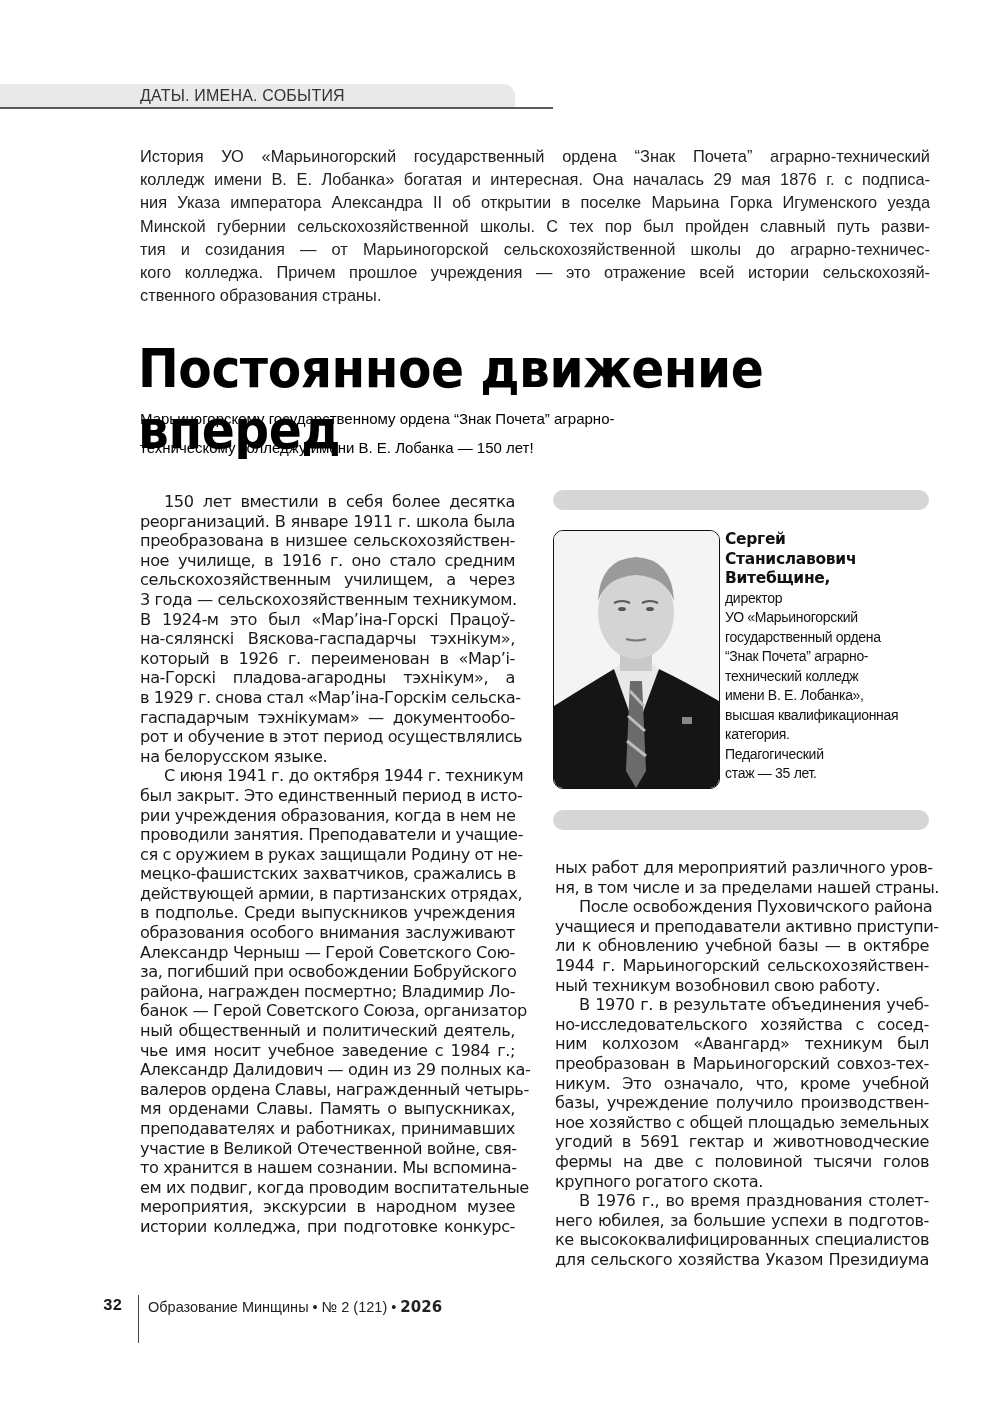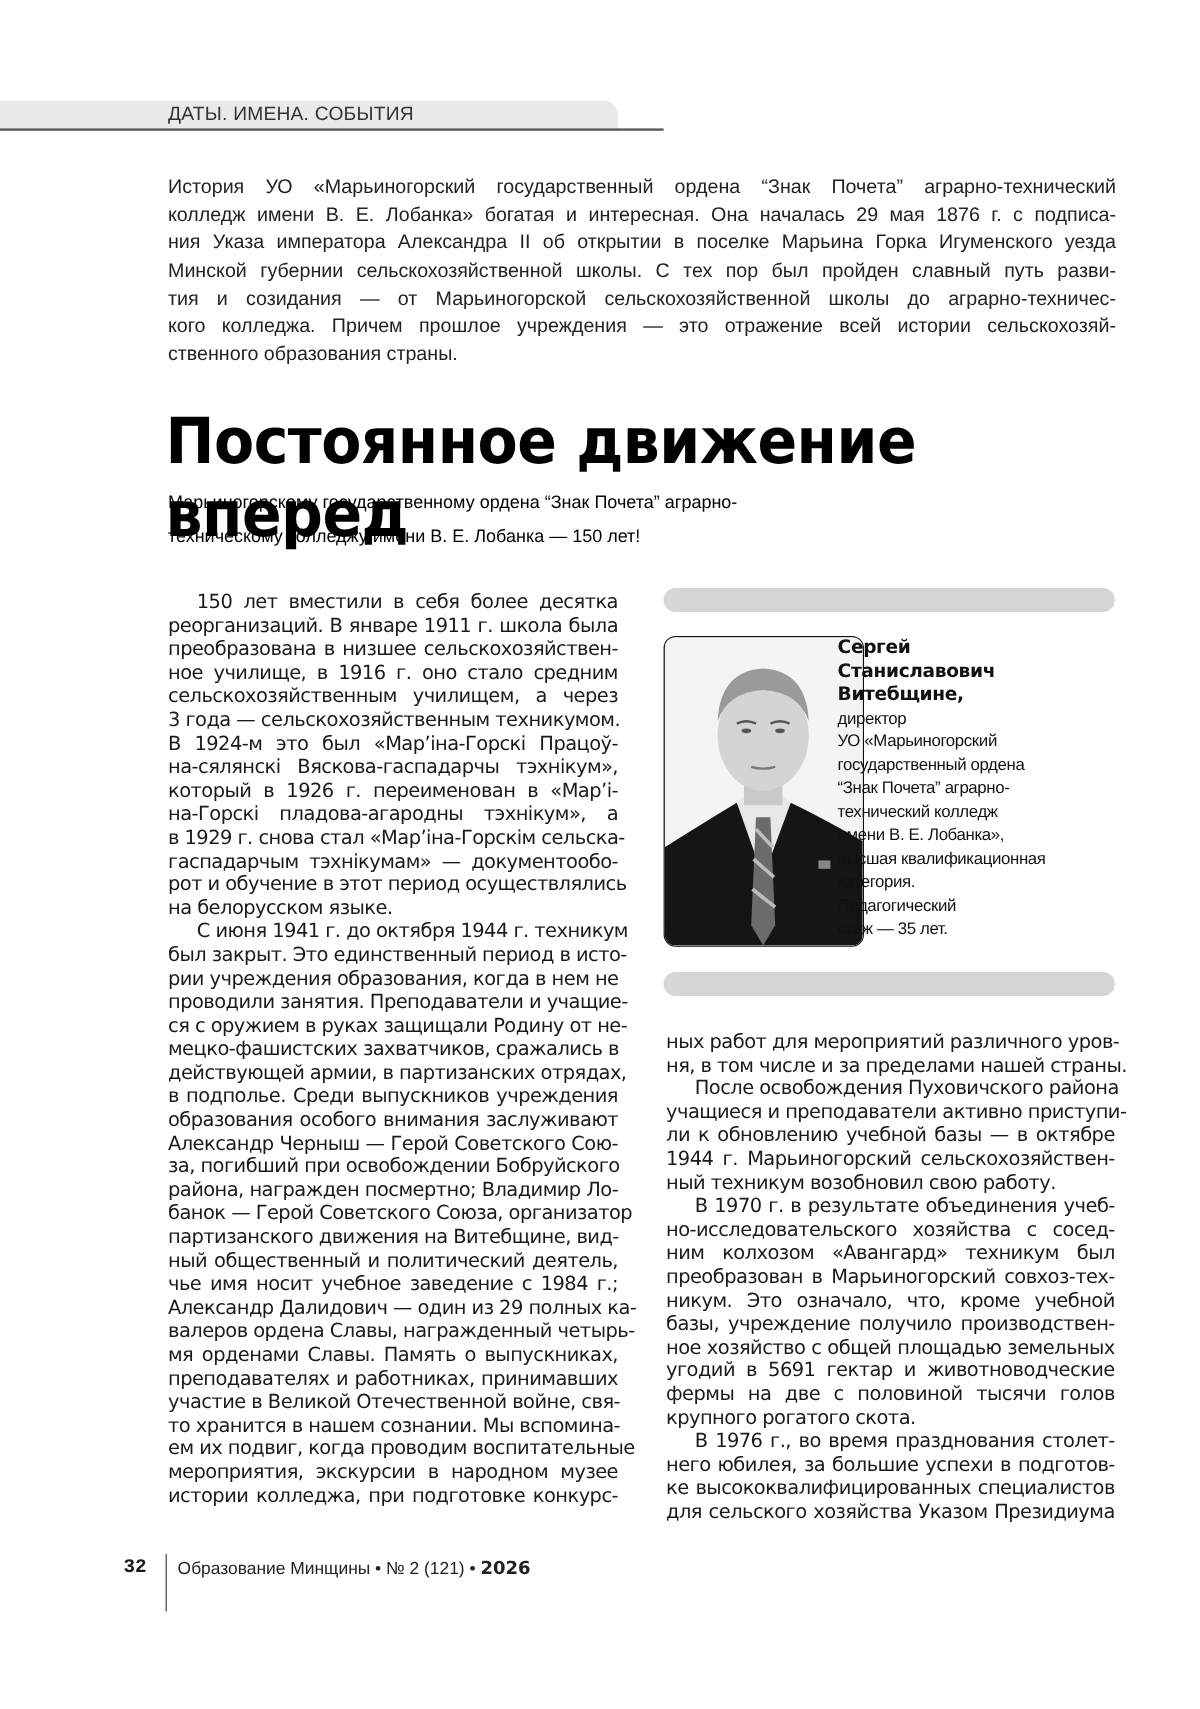--- a/index.html
+++ b/index.html
@@ -16,21 +16,21 @@
   .col { position:absolute; font-size:16.2px; line-height:19.6px; color:#1a1a1a; font-family:"DejaVu Sans", sans-serif; }
   .col .ln { display:block; white-space:nowrap; text-align:justify; text-align-last:justify; letter-spacing:-0.45px; }
   .col .ln.end { text-align-last:left; }
   .col .ln.ind { padding-left:24px; }
   .col-left { left:140px; top:492px; width:375px; }
   .col-right { left:555px; top:858px; width:374px; }
   .pill { position:absolute; left:553px; width:376px; height:20px; background:#d6d6d6; border-radius:10px; }
   .pill.top { top:490px; }
   .pill.bottom { top:810px; }
   .photo { position:absolute; left:553px; top:530px; width:165px; height:257px; border:1.5px solid #111; border-radius:10px; overflow:hidden; background:#f2f2f2; }
-  .bio { position:absolute; left:698px; top:530px; width:200px; font-size:14px; line-height:19.5px; color:#111; font-family:"Liberation Sans", sans-serif; letter-spacing:-0.3px; }
+  .bio { position:absolute; left:725px; top:530px; width:200px; font-size:14px; line-height:19.5px; color:#111; font-family:"Liberation Sans", sans-serif; letter-spacing:-0.3px; }
   .bio .name { font-weight:bold; font-size:15.5px; line-height:19.5px; font-family:"DejaVu Sans", sans-serif; letter-spacing:-0.3px; }
   .bio span { display:block; white-space:nowrap; }
   .footer-num { position:absolute; left:103px; top:1297px; font-weight:bold; font-size:16px; font-family:Liberation Mono, monospace; }
   .footer-rule { position:absolute; left:138px; top:1295px; width:1px; height:48px; background:#444; }
   .footer-text { position:absolute; left:148px; top:1298px; font-size:14.5px; font-family:"Liberation Sans", sans-serif; color:#222; }
   .footer-text b { font-family:"DejaVu Sans", sans-serif; font-size:15px;margin-top:21px; }
 </style>
 </head>
 <body>
 
@@ -75,21 +75,20 @@
   <span class="ln">проводили занятия. Преподаватели и учащие-</span>
   <span class="ln">ся с оружием в руках защищали Родину от не-</span>
   <span class="ln">мецко-фашистских захватчиков, сражались в</span>
   <span class="ln">действующей армии, в партизанских отрядах,</span>
   <span class="ln">в подполье. Среди выпускников учреждения</span>
   <span class="ln">образования особого внимания заслуживают</span>
   <span class="ln">Александр Черныш — Герой Советского Сою-</span>
   <span class="ln">за, погибший при освобождении Бобруйского</span>
   <span class="ln">района, награжден посмертно; Владимир Ло-</span>
   <span class="ln">банок — Герой Советского Союза, организатор</span>
-  <span class="ln">партизанского движения на Витебщине, вид-</span>
   <span class="ln">ный общественный и политический деятель,</span>
   <span class="ln">чье имя носит учебное заведение с 1984 г.;</span>
   <span class="ln">Александр Далидович — один из 29 полных ка-</span>
   <span class="ln">валеров ордена Славы, награжденный четырь-</span>
   <span class="ln">мя орденами Славы. Память о выпускниках,</span>
   <span class="ln">преподавателях и работниках, принимавших</span>
   <span class="ln">участие в Великой Отечественной войне, свя-</span>
   <span class="ln">то хранится в нашем сознании. Мы вспомина-</span>
   <span class="ln">ем их подвиг, когда проводим воспитательные</span>
   <span class="ln">мероприятия, экскурсии в народном музее</span>

